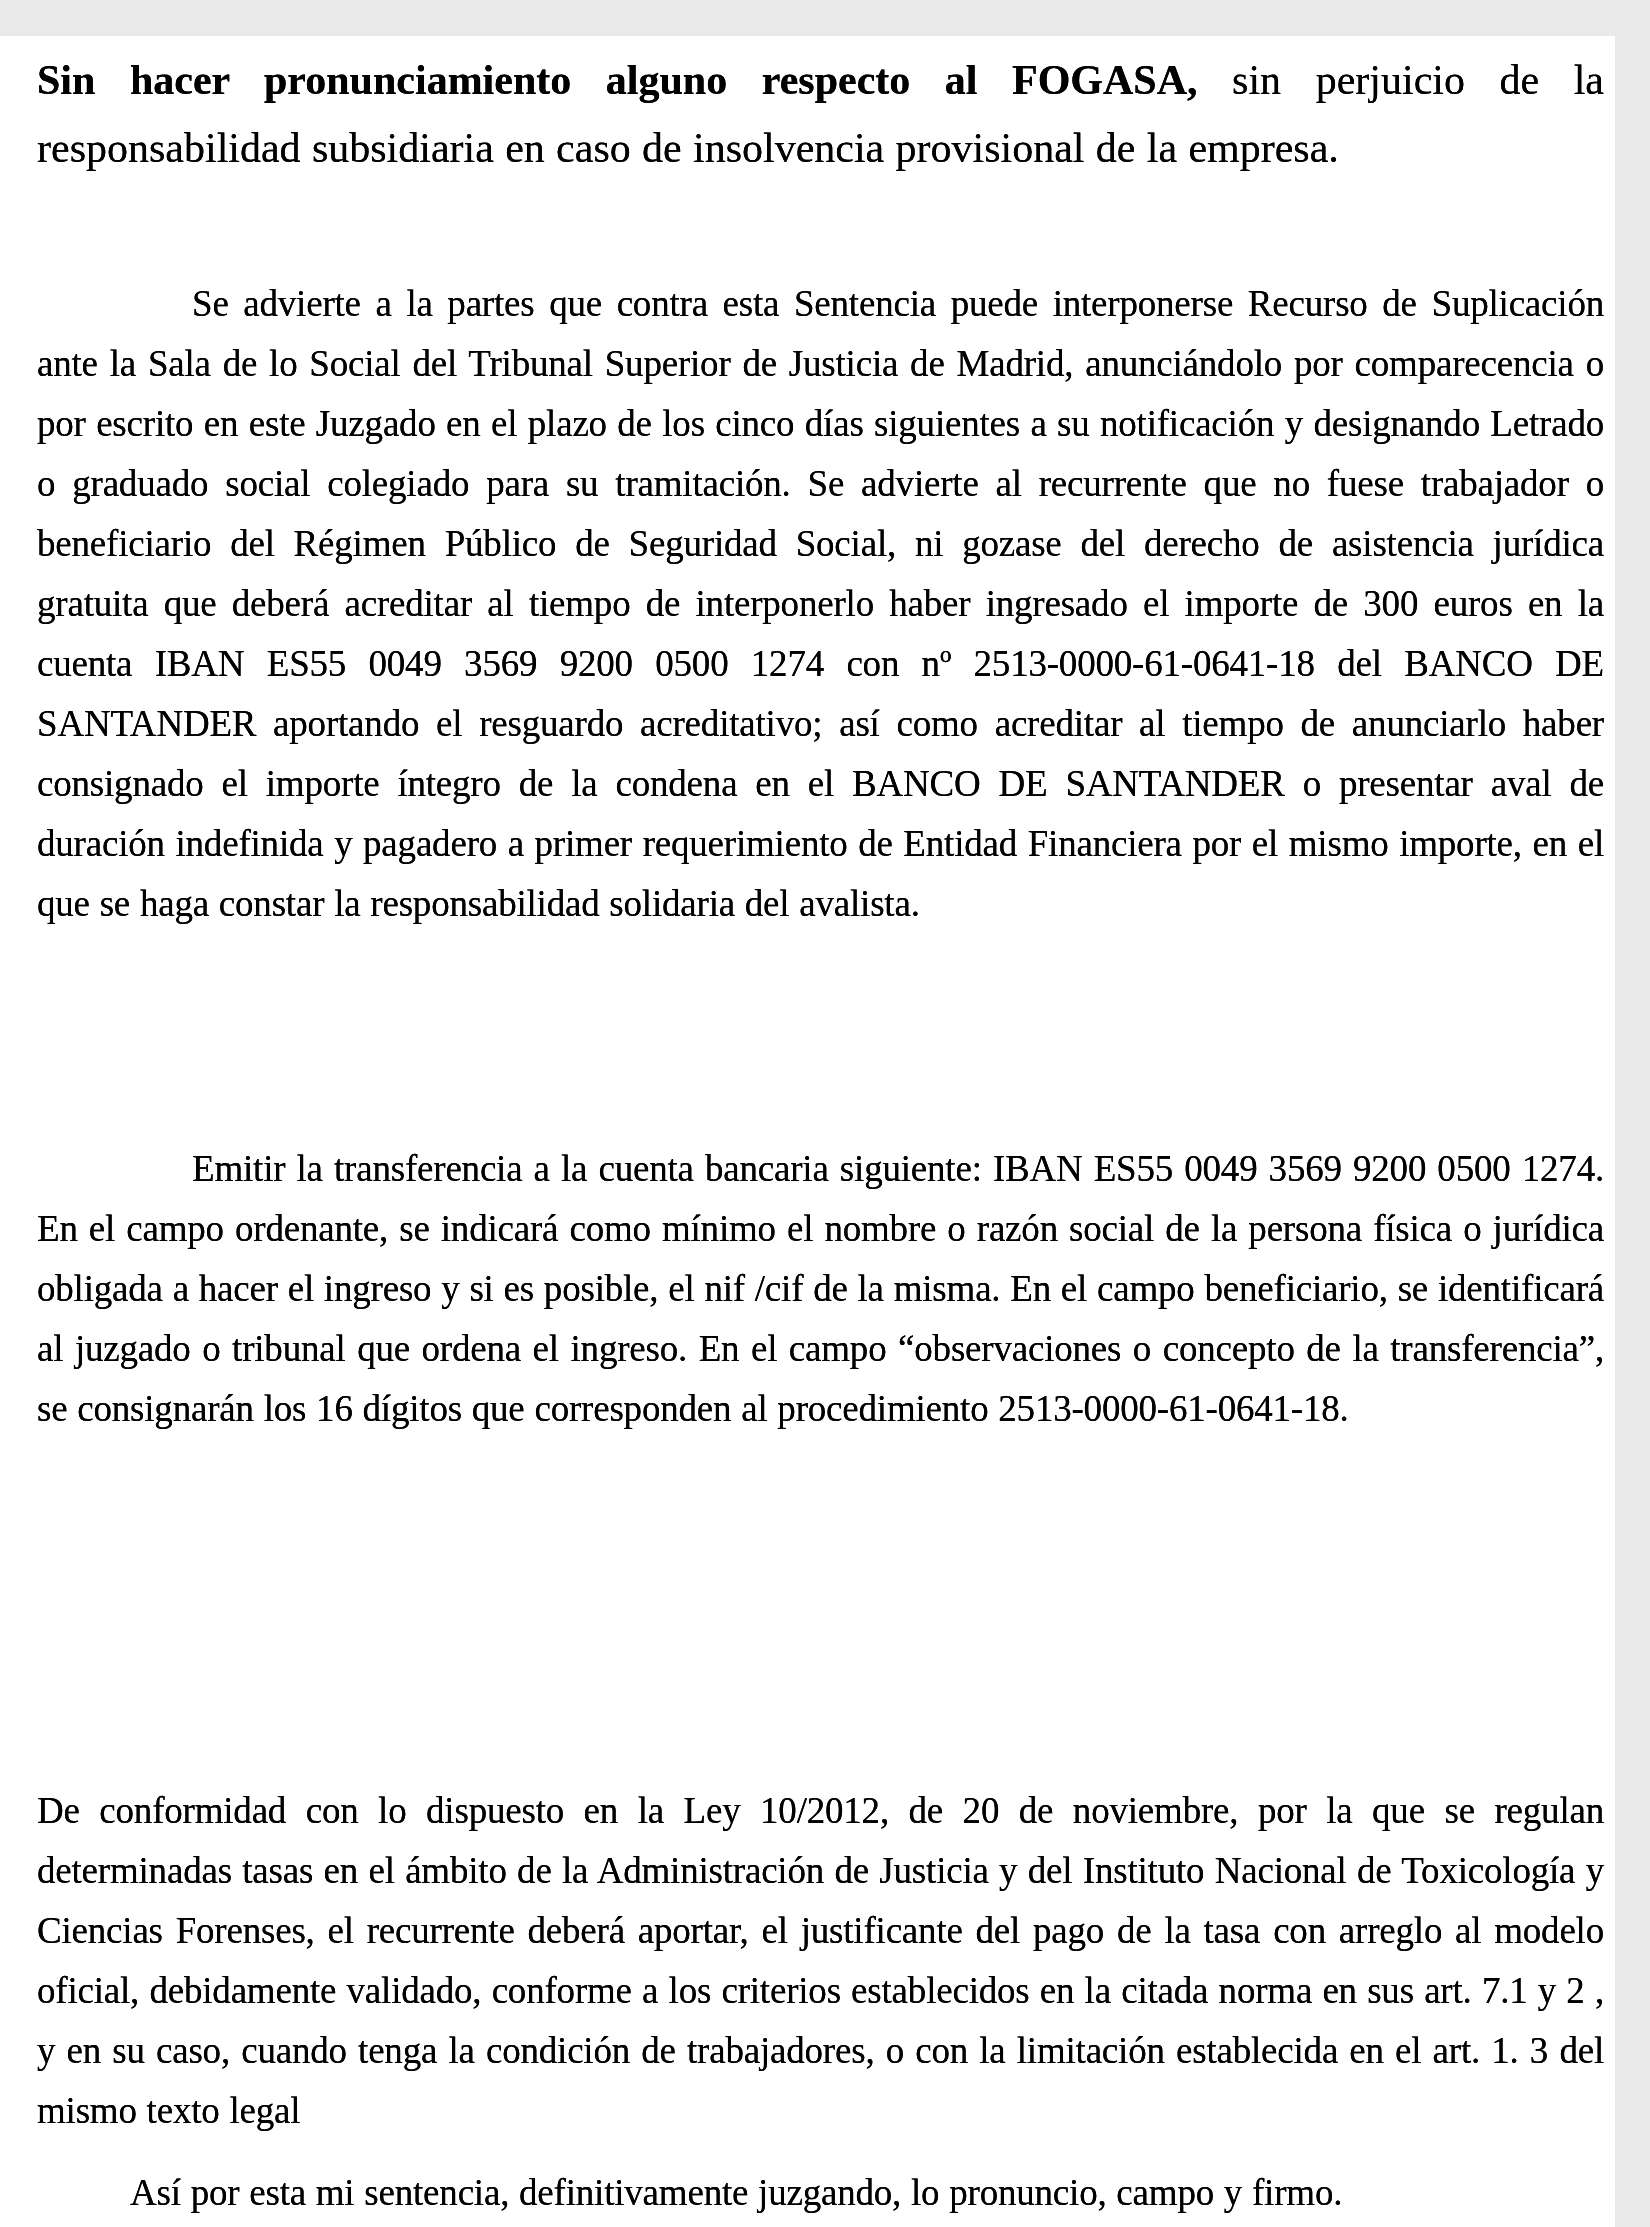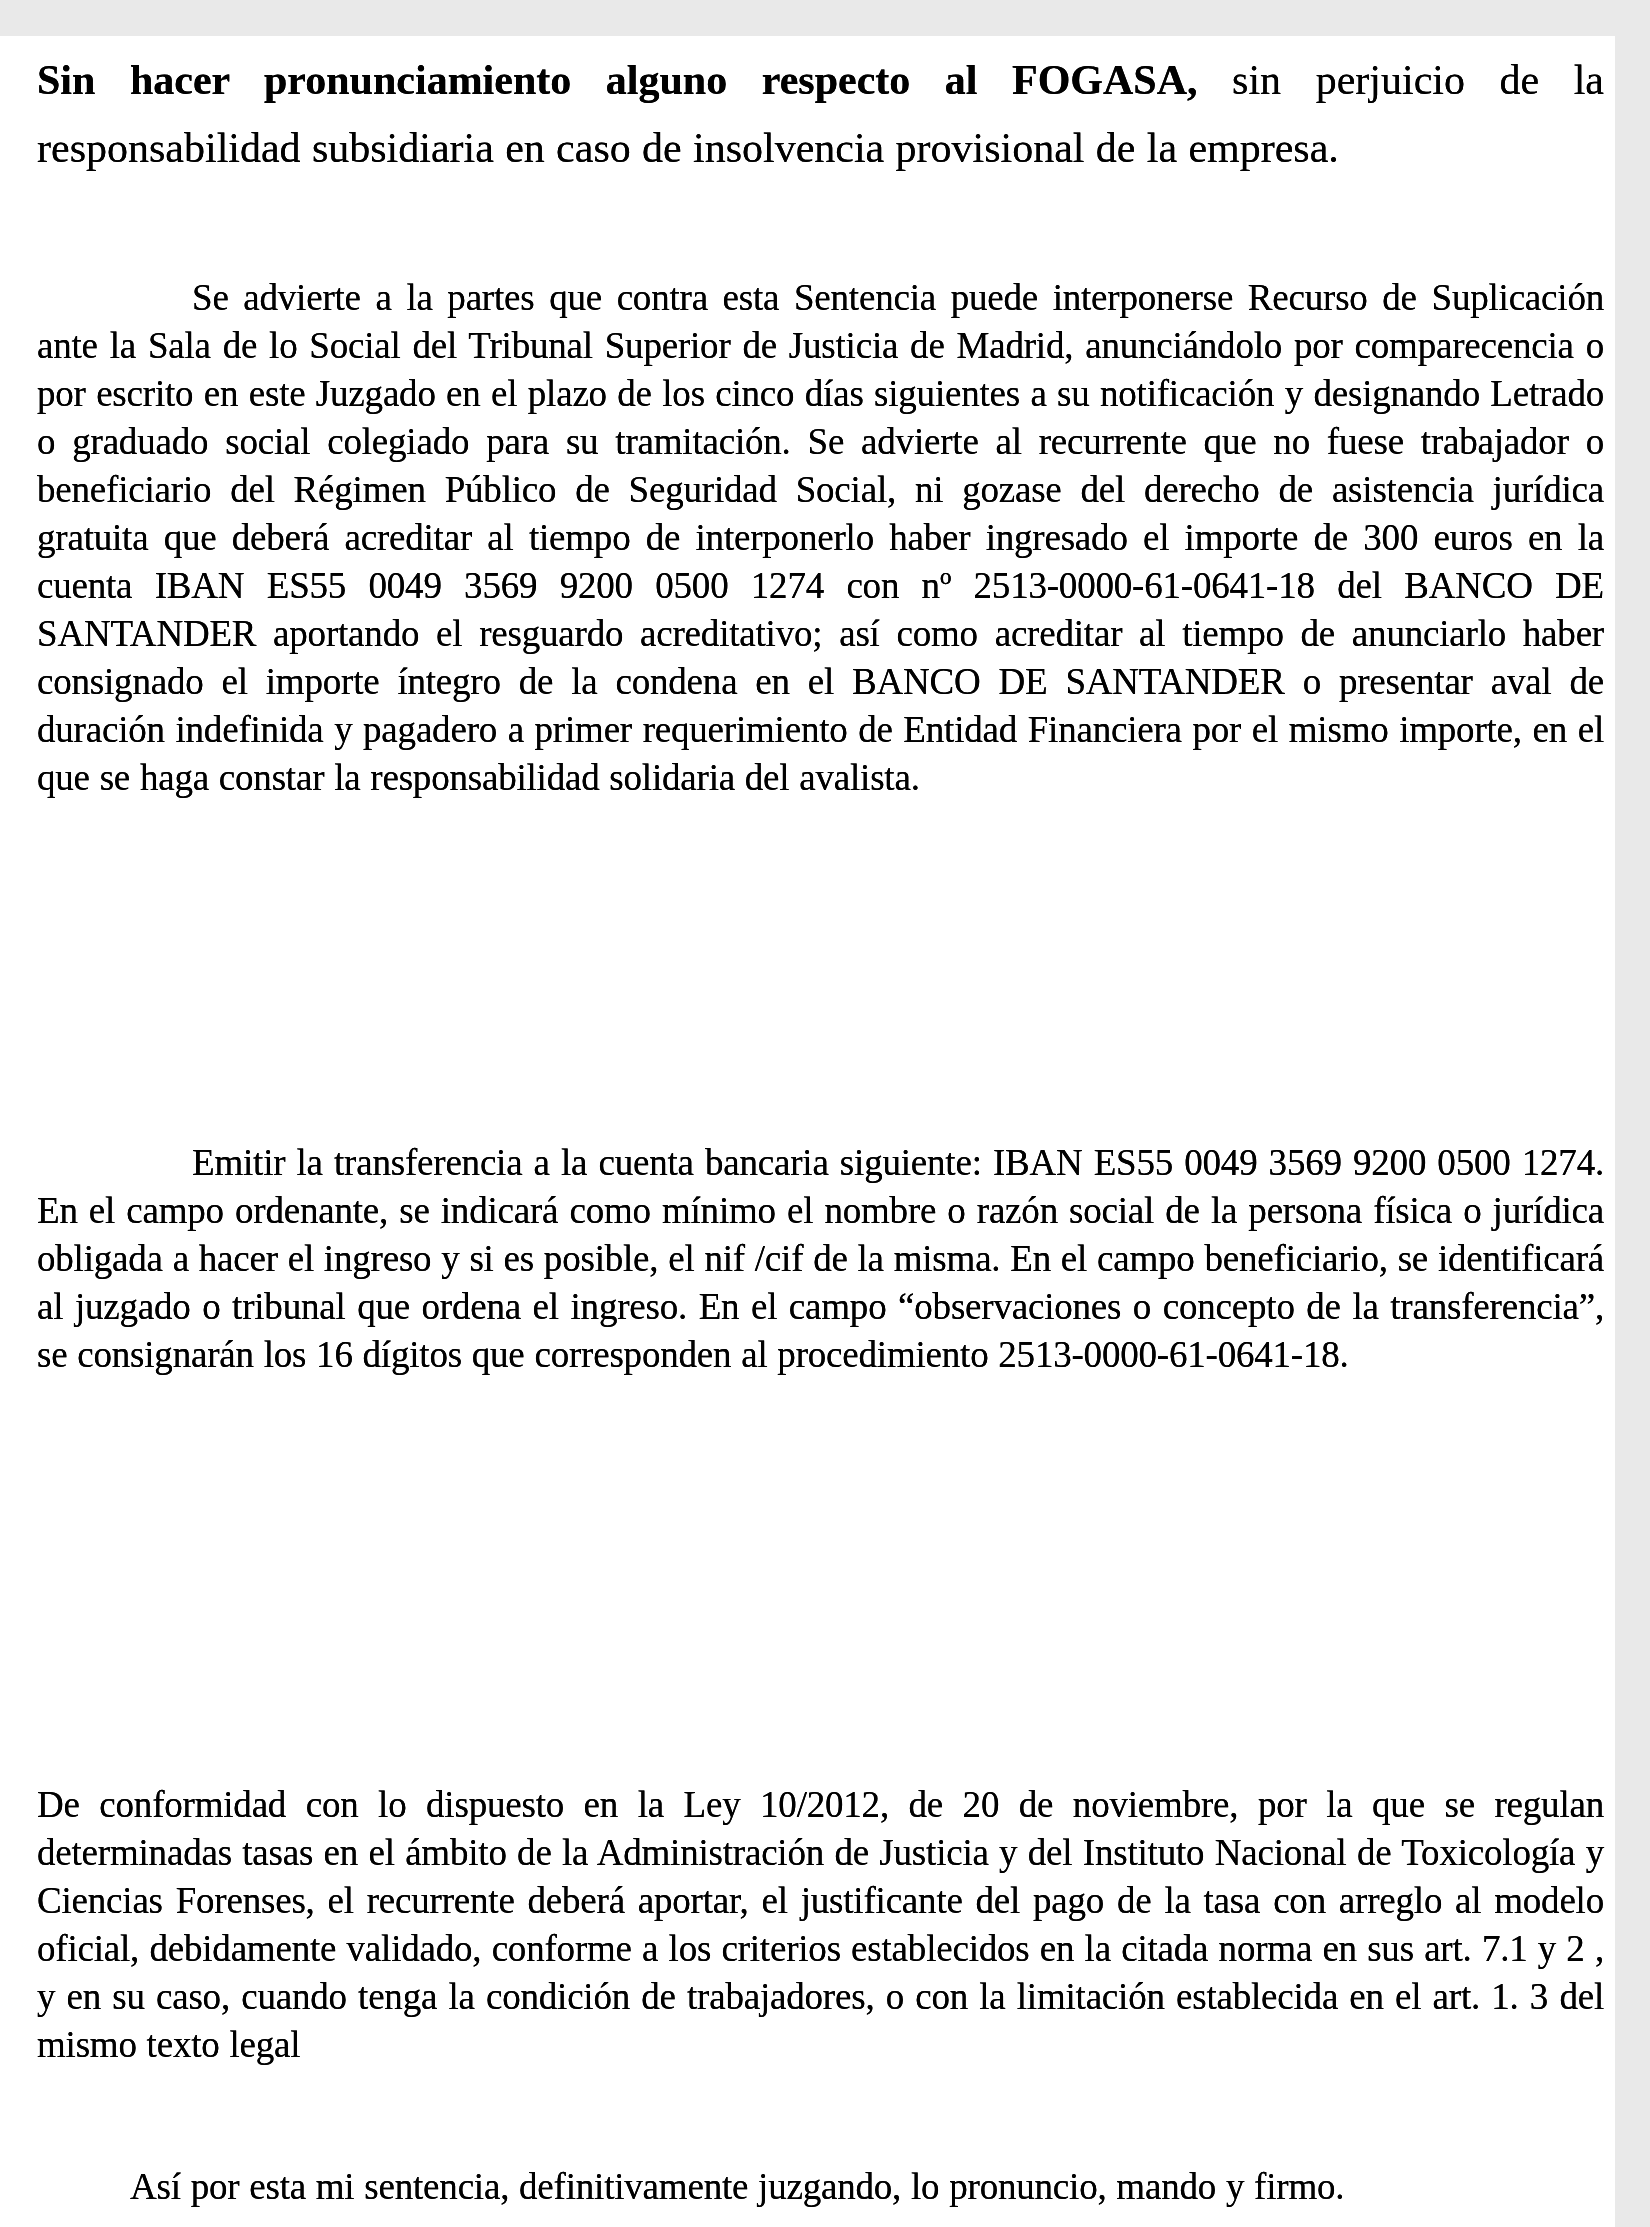--- a/index.html
+++ b/index.html
@@ -18,21 +18,21 @@
     color: #000000;
     overflow: hidden;
     margin-top: 36px;
   }
   .para {
     position: absolute;
     left: 37px;
     width: 1567px;
     margin: 0;
     font-size: 37px;
-    line-height: 48px;
+    line-height: 60px;
     text-align: justify;
     letter-spacing: -0.2px;
     word-spacing: 0.8px;
   }
   .para.lead {
     font-size: 42px;
     line-height: 68px;
     letter-spacing: 0;
   }
   .para.lead strong {
@@ -56,16 +56,16 @@
 
   <p class="para lead" style="top:10px"><strong>Sin hacer pronunciamiento alguno respecto al FOGASA,</strong><span> sin perjuicio de la responsabilidad subsidiaria en caso de insolvencia provisional de la empresa.</span></p>
 
   <p class="para indent-std" style="top:238px">Se advierte a la partes que contra esta Sentencia puede interponerse Recurso de Suplicación ante la Sala de lo Social del Tribunal Superior de Justicia de Madrid, anunciándolo por comparecencia o por escrito en este Juzgado en el plazo de los cinco días siguientes a su notificación y designando Letrado o graduado social colegiado para su tramitación. Se advierte al recurrente que no fuese trabajador o beneficiario del Régimen Público de Seguridad Social, ni gozase del derecho de asistencia jurídica gratuita que deberá acreditar al tiempo de interponerlo haber ingresado el importe de 300 euros en la cuenta IBAN ES55 0049 3569 9200 0500 1274 con nº 2513-0000-61-0641-18 del BANCO DE SANTANDER aportando el resguardo acreditativo; así como acreditar al tiempo de anunciarlo haber consignado el importe íntegro de la condena en el BANCO DE SANTANDER o presentar aval de duración indefinida y pagadero a primer requerimiento de Entidad Financiera por el mismo importe, en el que se haga constar la responsabilidad solidaria del avalista.</p>
 
 
   <p class="para indent-std" style="top:1103px">Emitir la transferencia a la cuenta bancaria siguiente: IBAN ES55 0049 3569 9200 0500 1274. En el campo ordenante, se indicará como mínimo el nombre o razón social de la persona física o jurídica obligada a hacer el ingreso y si es posible, el nif /cif de la misma. En el campo beneficiario, se identificará al juzgado o tribunal que ordena el ingreso. En el campo “observaciones o concepto de la transferencia”, se consignarán los 16 dígitos que corresponden al procedimiento 2513-0000-61-0641-18.</p>
 
   <p class="para" style="top:1745px">De conformidad con lo dispuesto en la Ley 10/2012, de 20 de noviembre, por la que se regulan determinadas tasas en el ámbito de la Administración de Justicia y del Instituto Nacional de Toxicología y Ciencias Forenses, el recurrente deberá aportar, el justificante del pago de la tasa con arreglo al modelo oficial, debidamente validado, conforme a los criterios establecidos en la citada norma en sus art. 7.1 y 2 , y en su caso, cuando tenga la condición de trabajadores, o con la limitación establecida en el art. 1. 3 del mismo texto legal</p>
 
-  <p class="para indent-small" style="top:2127px; text-align:left;">Así por esta mi sentencia, definitivamente juzgando, lo pronuncio, mando y firmo.</p>
+  <p class="para indent-small" style="top:2127px; text-align:left;">Así por esta mi sentencia, definitivamente juzgando, lo pronuncio, campo y firmo.</p>
 
 </div>
 
 
 </body></html>

